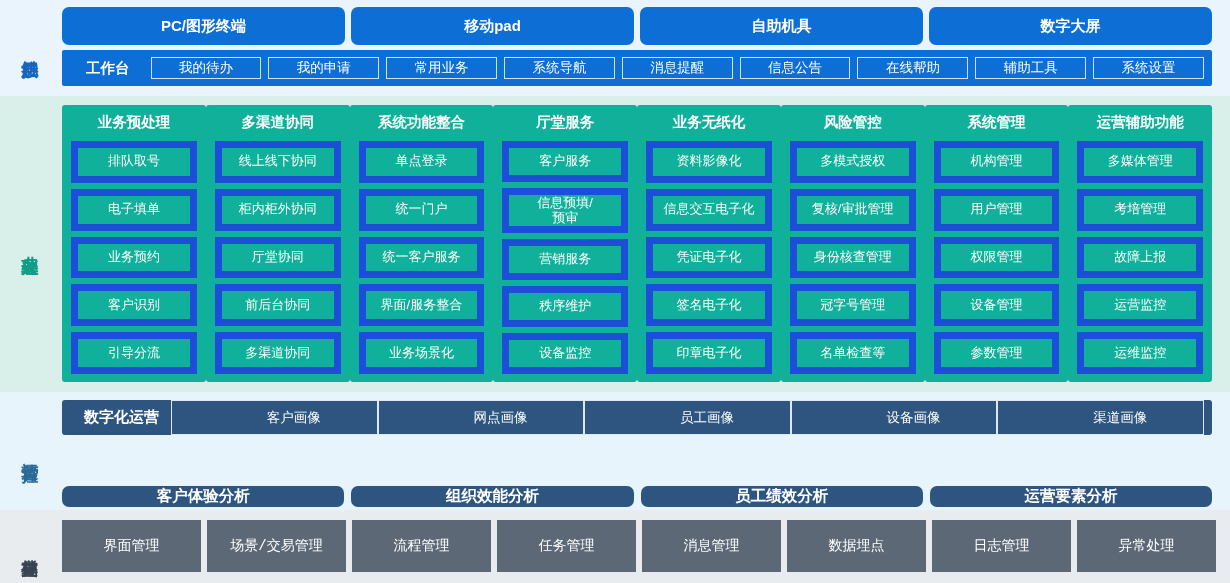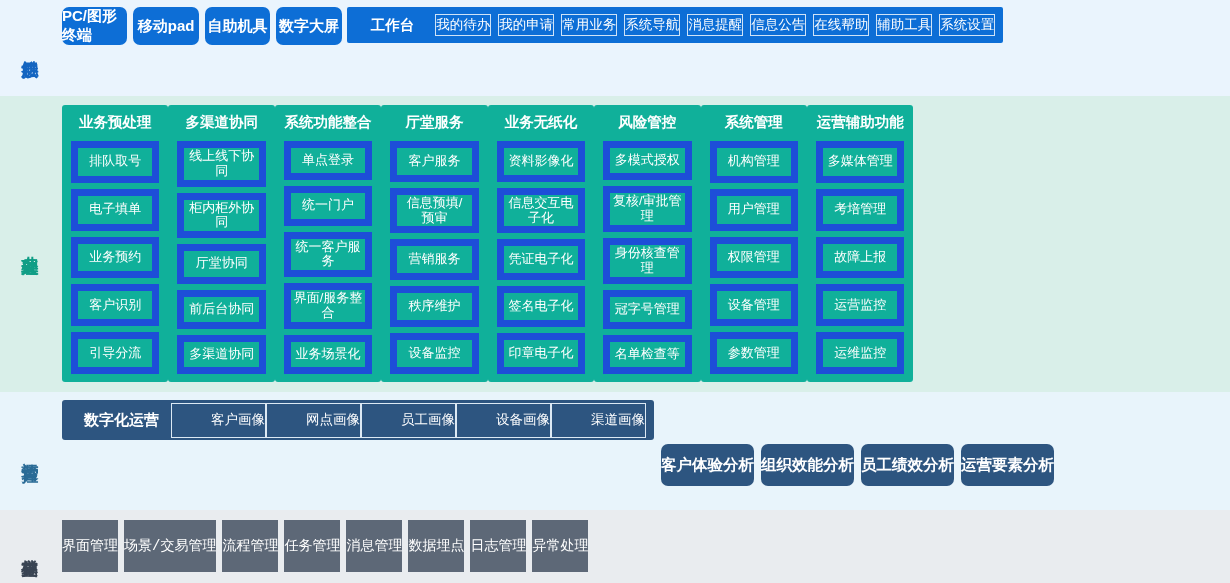--- a/index.html
+++ b/index.html
@@ -14,21 +14,21 @@
 
   
   .band { display: flex; align-items: stretch; width: 100%; }
   .band-label {
     width: 60px; flex: 0 0 60px;
     display: flex; align-items: center; justify-content: center;
     font-weight: bold; font-size: 17px; line-height: 1.12;
     writing-mode: vertical-rl; text-orientation: upright;
     letter-spacing: 1px;
   }
-  .band-body { flex: 1 1 auto; display: flex; }
+  .band-body { flex: 1 1 auto; display: flex; flex-direction: column; }
 
   
   .layer-contact { background: #eaf4fd; padding: 0; height: 96px; }
   .layer-contact .band-label { color: #1565c0; }
   .contact-body { padding: 7px 18px 8px 2px; gap: 5px; }
   .channel-row { display: flex; gap: 6px; height: 38px; }
   .channel-chip {
     flex: 1 1 0; background: #0d6ed6; border-radius: 7px;
     color: #fff; font-size: 15px; font-weight: bold;
     display: flex; align-items: center; justify-content: center;

